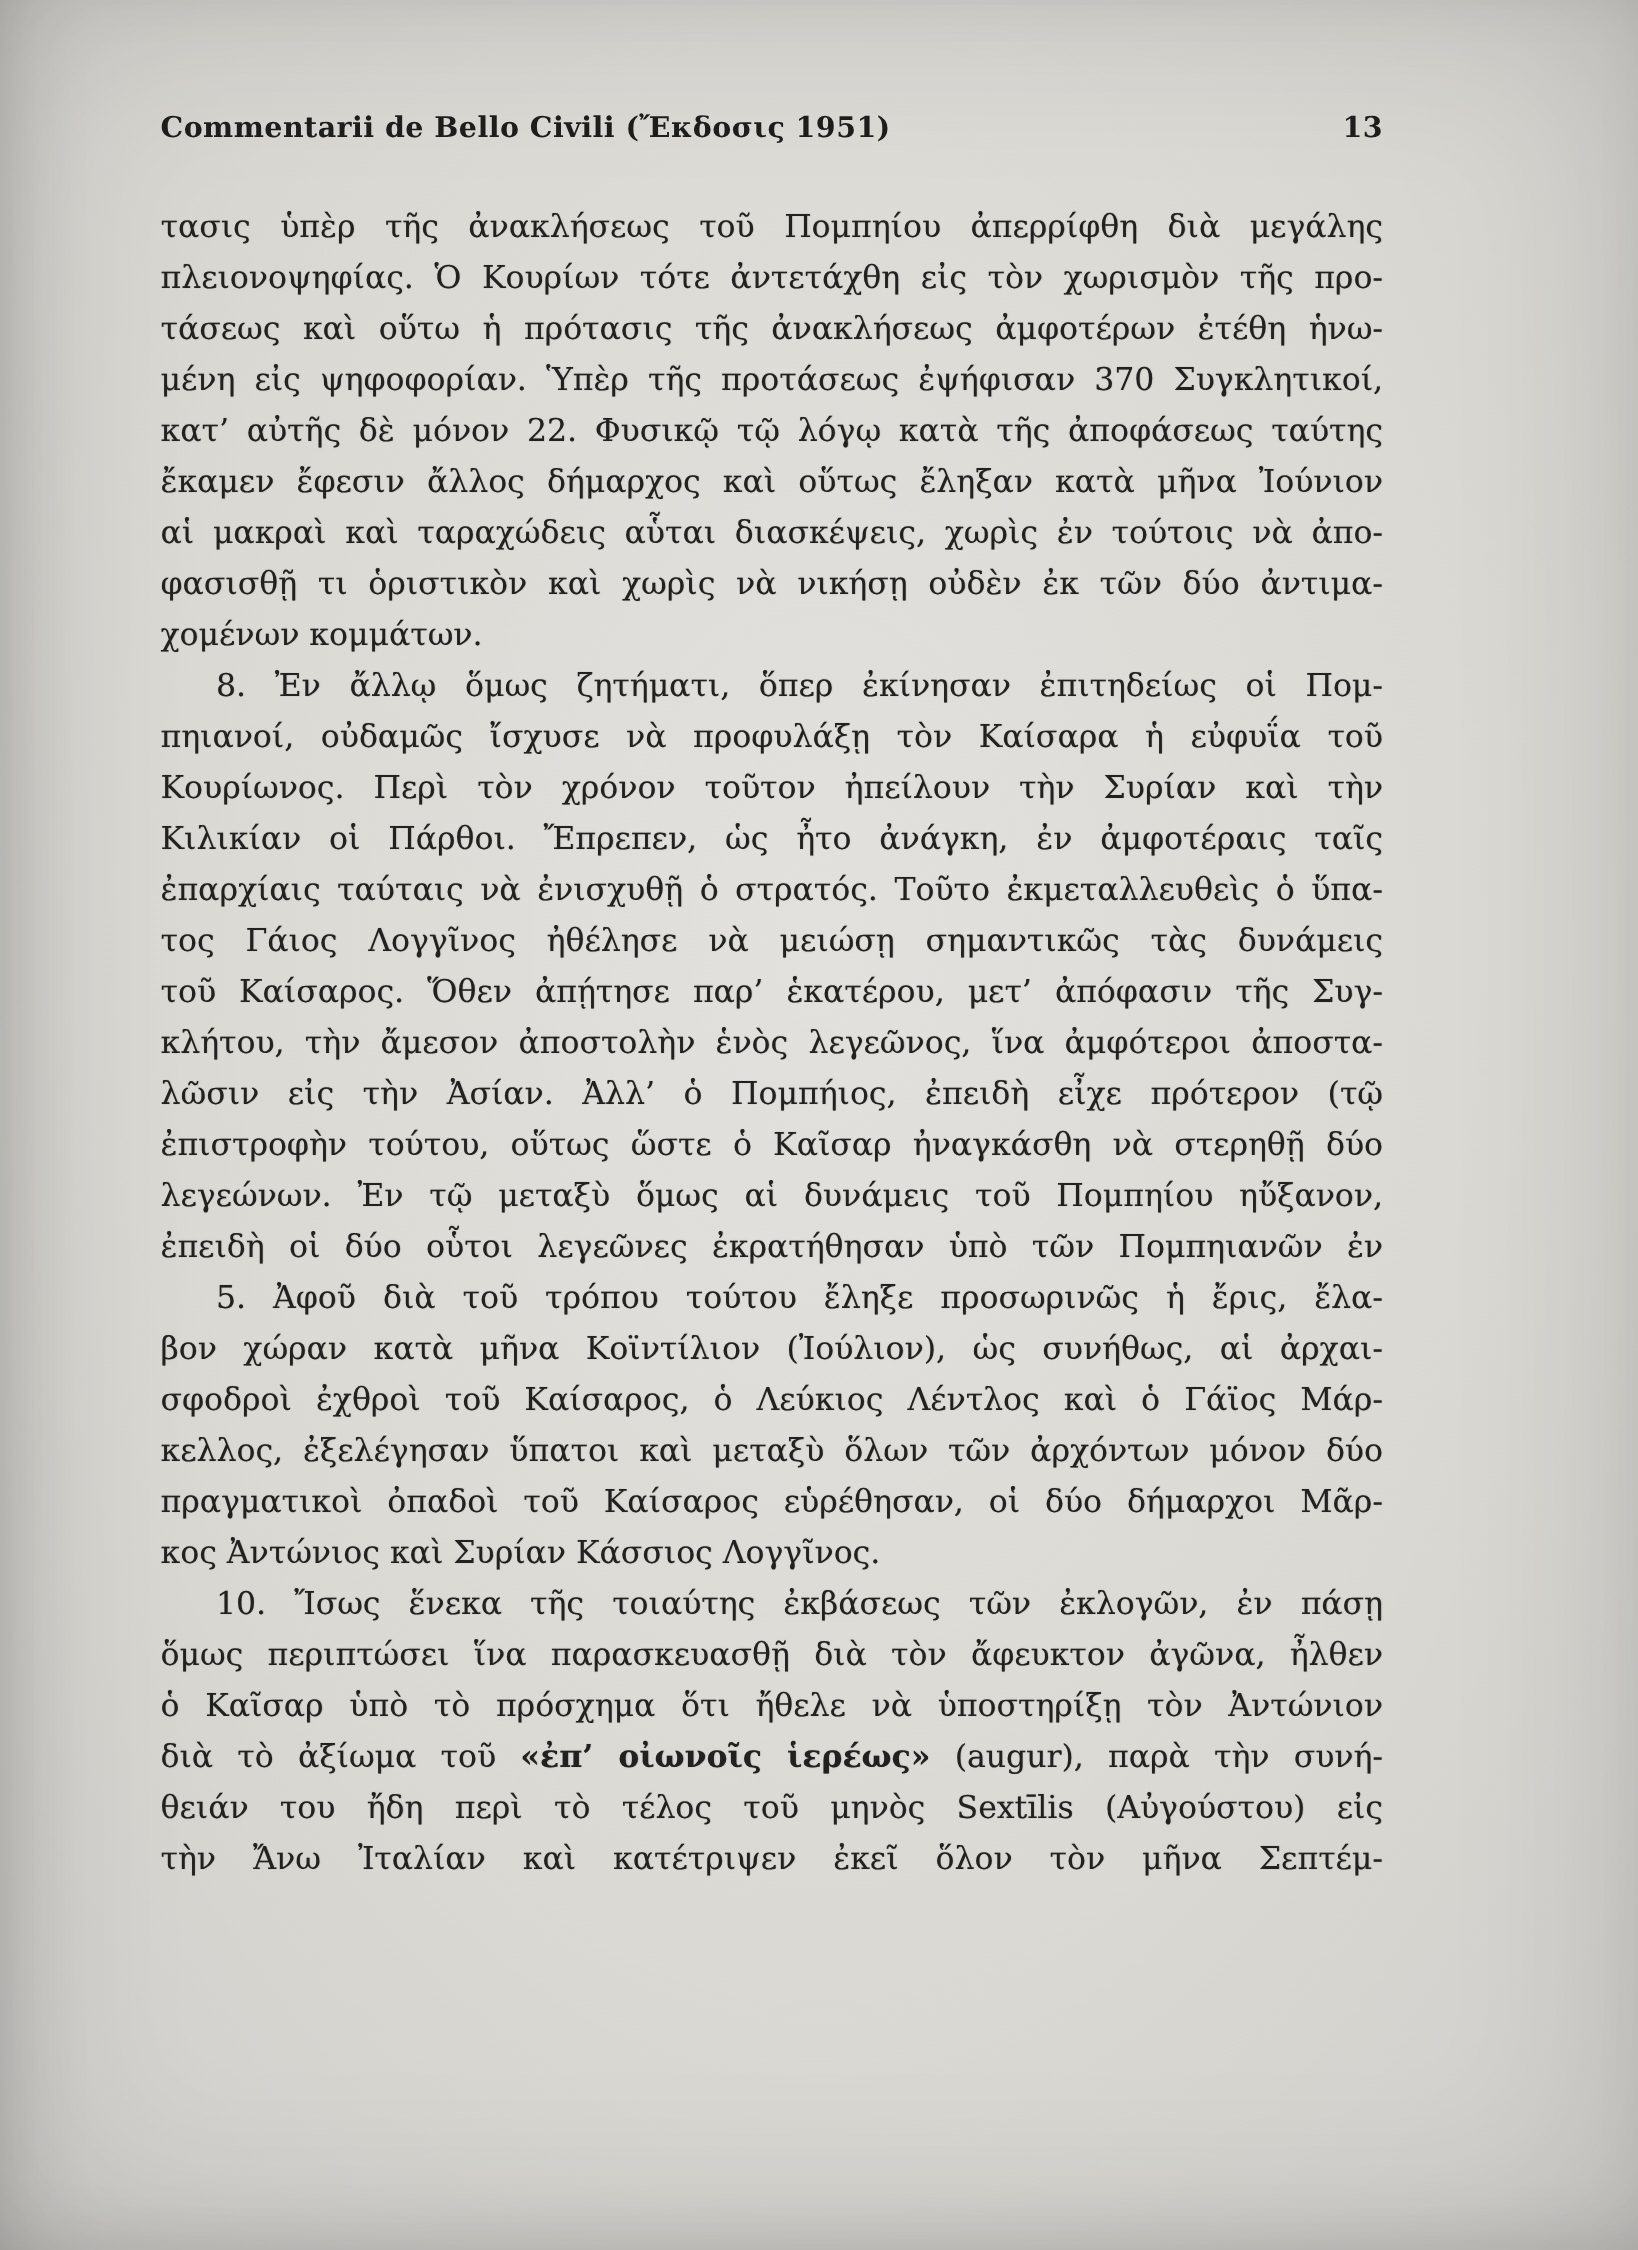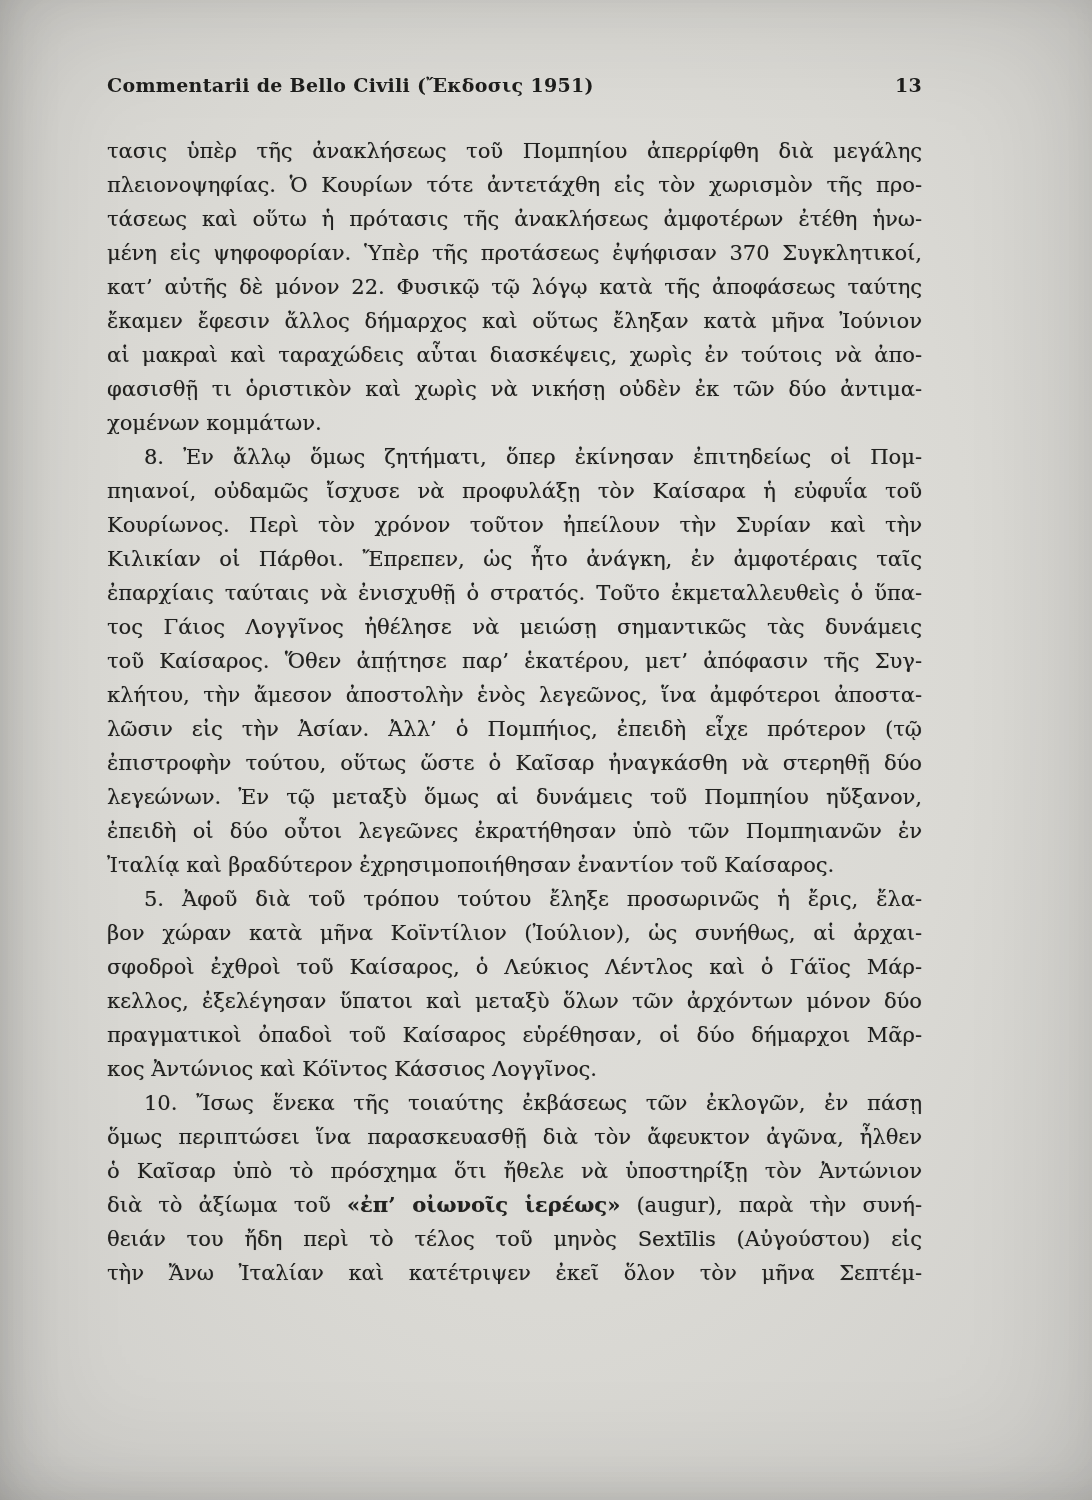--- a/index.html
+++ b/index.html
@@ -82,29 +82,28 @@
           <div class="line"><span>Κουρίωνος. Περὶ τὸν χρόνον τοῦτον ἠπείλουν τὴν Συρίαν καὶ τὴν</span></div>
           <div class="line"><span>Κιλικίαν οἱ Πάρθοι. Ἔπρεπεν, ὡς ἦτο ἀνάγκη, ἐν ἀμφοτέραις ταῖς</span></div>
           <div class="line"><span>ἐπαρχίαις ταύταις νὰ ἐνισχυθῇ ὁ στρατός. Τοῦτο ἐκμεταλλευθεὶς ὁ ὕπα-</span></div>
           <div class="line"><span>τος Γάιος Λογγῖνος ἠθέλησε νὰ μειώσῃ σημαντικῶς τὰς δυνάμεις</span></div>
           <div class="line"><span>τοῦ Καίσαρος. Ὅθεν ἀπῄτησε παρ’ ἑκατέρου, μετ’ ἀπόφασιν τῆς Συγ-</span></div>
           <div class="line"><span>κλήτου, τὴν ἄμεσον ἀποστολὴν ἑνὸς λεγεῶνος, ἵνα ἀμφότεροι ἀποστα-</span></div>
           <div class="line"><span>λῶσιν εἰς τὴν Ἀσίαν. Ἀλλ’ ὁ Πομπήιος, ἐπειδὴ εἶχε πρότερον (τῷ</span></div>
           <div class="line"><span>ἐπιστροφὴν τούτου, οὕτως ὥστε ὁ Καῖσαρ ἠναγκάσθη νὰ στερηθῇ δύο</span></div>
           <div class="line"><span>λεγεώνων. Ἐν τῷ μεταξὺ ὅμως αἱ δυνάμεις τοῦ Πομπηίου ηὔξανον,</span></div>
           <div class="line"><span>ἐπειδὴ οἱ δύο οὗτοι λεγεῶνες ἐκρατήθησαν ὑπὸ τῶν Πομπηιανῶν ἐν</span></div>
-          <div class="line last"><span>Ἰταλίᾳ καὶ βραδύτερον ἐχρησιμοποιήθησαν ἐναντίον τοῦ Καίσαρος.</span></div>
         </div>
         <div class="paragraph">
           <div class="line indent"><span>5. Ἀφοῦ διὰ τοῦ τρόπου τούτου ἔληξε προσωρινῶς ἡ ἔρις, ἔλα-</span></div>
           <div class="line"><span>βον χώραν κατὰ μῆνα Κοϊντίλιον (Ἰούλιον), ὡς συνήθως, αἱ ἀρχαι-</span></div>
           <div class="line"><span>σφοδροὶ ἐχθροὶ τοῦ Καίσαρος, ὁ Λεύκιος Λέντλος καὶ ὁ Γάϊος Μάρ-</span></div>
           <div class="line"><span>κελλος, ἐξελέγησαν ὕπατοι καὶ μεταξὺ ὅλων τῶν ἀρχόντων μόνον δύο</span></div>
           <div class="line"><span>πραγματικοὶ ὀπαδοὶ τοῦ Καίσαρος εὑρέθησαν, οἱ δύο δήμαρχοι Μᾶρ-</span></div>
-          <div class="line last"><span>κος Ἀντώνιος καὶ Κόϊντος Κάσσιος Λογγῖνος.</span></div>
+          <div class="line last"><span>κος Ἀντώνιος καὶ Συρίαν Κάσσιος Λογγῖνος.</span></div>
         </div>
         <div class="paragraph">
           <div class="line indent"><span>10. Ἴσως ἕνεκα τῆς τοιαύτης ἐκβάσεως τῶν ἐκλογῶν, ἐν πάσῃ</span></div>
           <div class="line"><span>ὅμως περιπτώσει ἵνα παρασκευασθῇ διὰ τὸν ἄφευκτον ἀγῶνα, ἦλθεν</span></div>
           <div class="line"><span>ὁ Καῖσαρ ὑπὸ τὸ πρόσχημα ὅτι ἤθελε νὰ ὑποστηρίξῃ τὸν Ἀντώνιον</span></div>
           <div class="line"><span>διὰ τὸ ἀξίωμα τοῦ </span><span class="bold">«ἐπ’ οἰωνοῖς ἱερέως»</span><span> (augur), παρὰ τὴν συνή-</span></div>
           <div class="line"><span>θειάν του ἤδη περὶ τὸ τέλος τοῦ μηνὸς Sextīlis (Αὐγούστου) εἰς</span></div>
           <div class="line"><span>τὴν Ἄνω Ἰταλίαν καὶ κατέτριψεν ἐκεῖ ὅλον τὸν μῆνα Σεπτέμ-</span></div>
         </div>
       </div>

